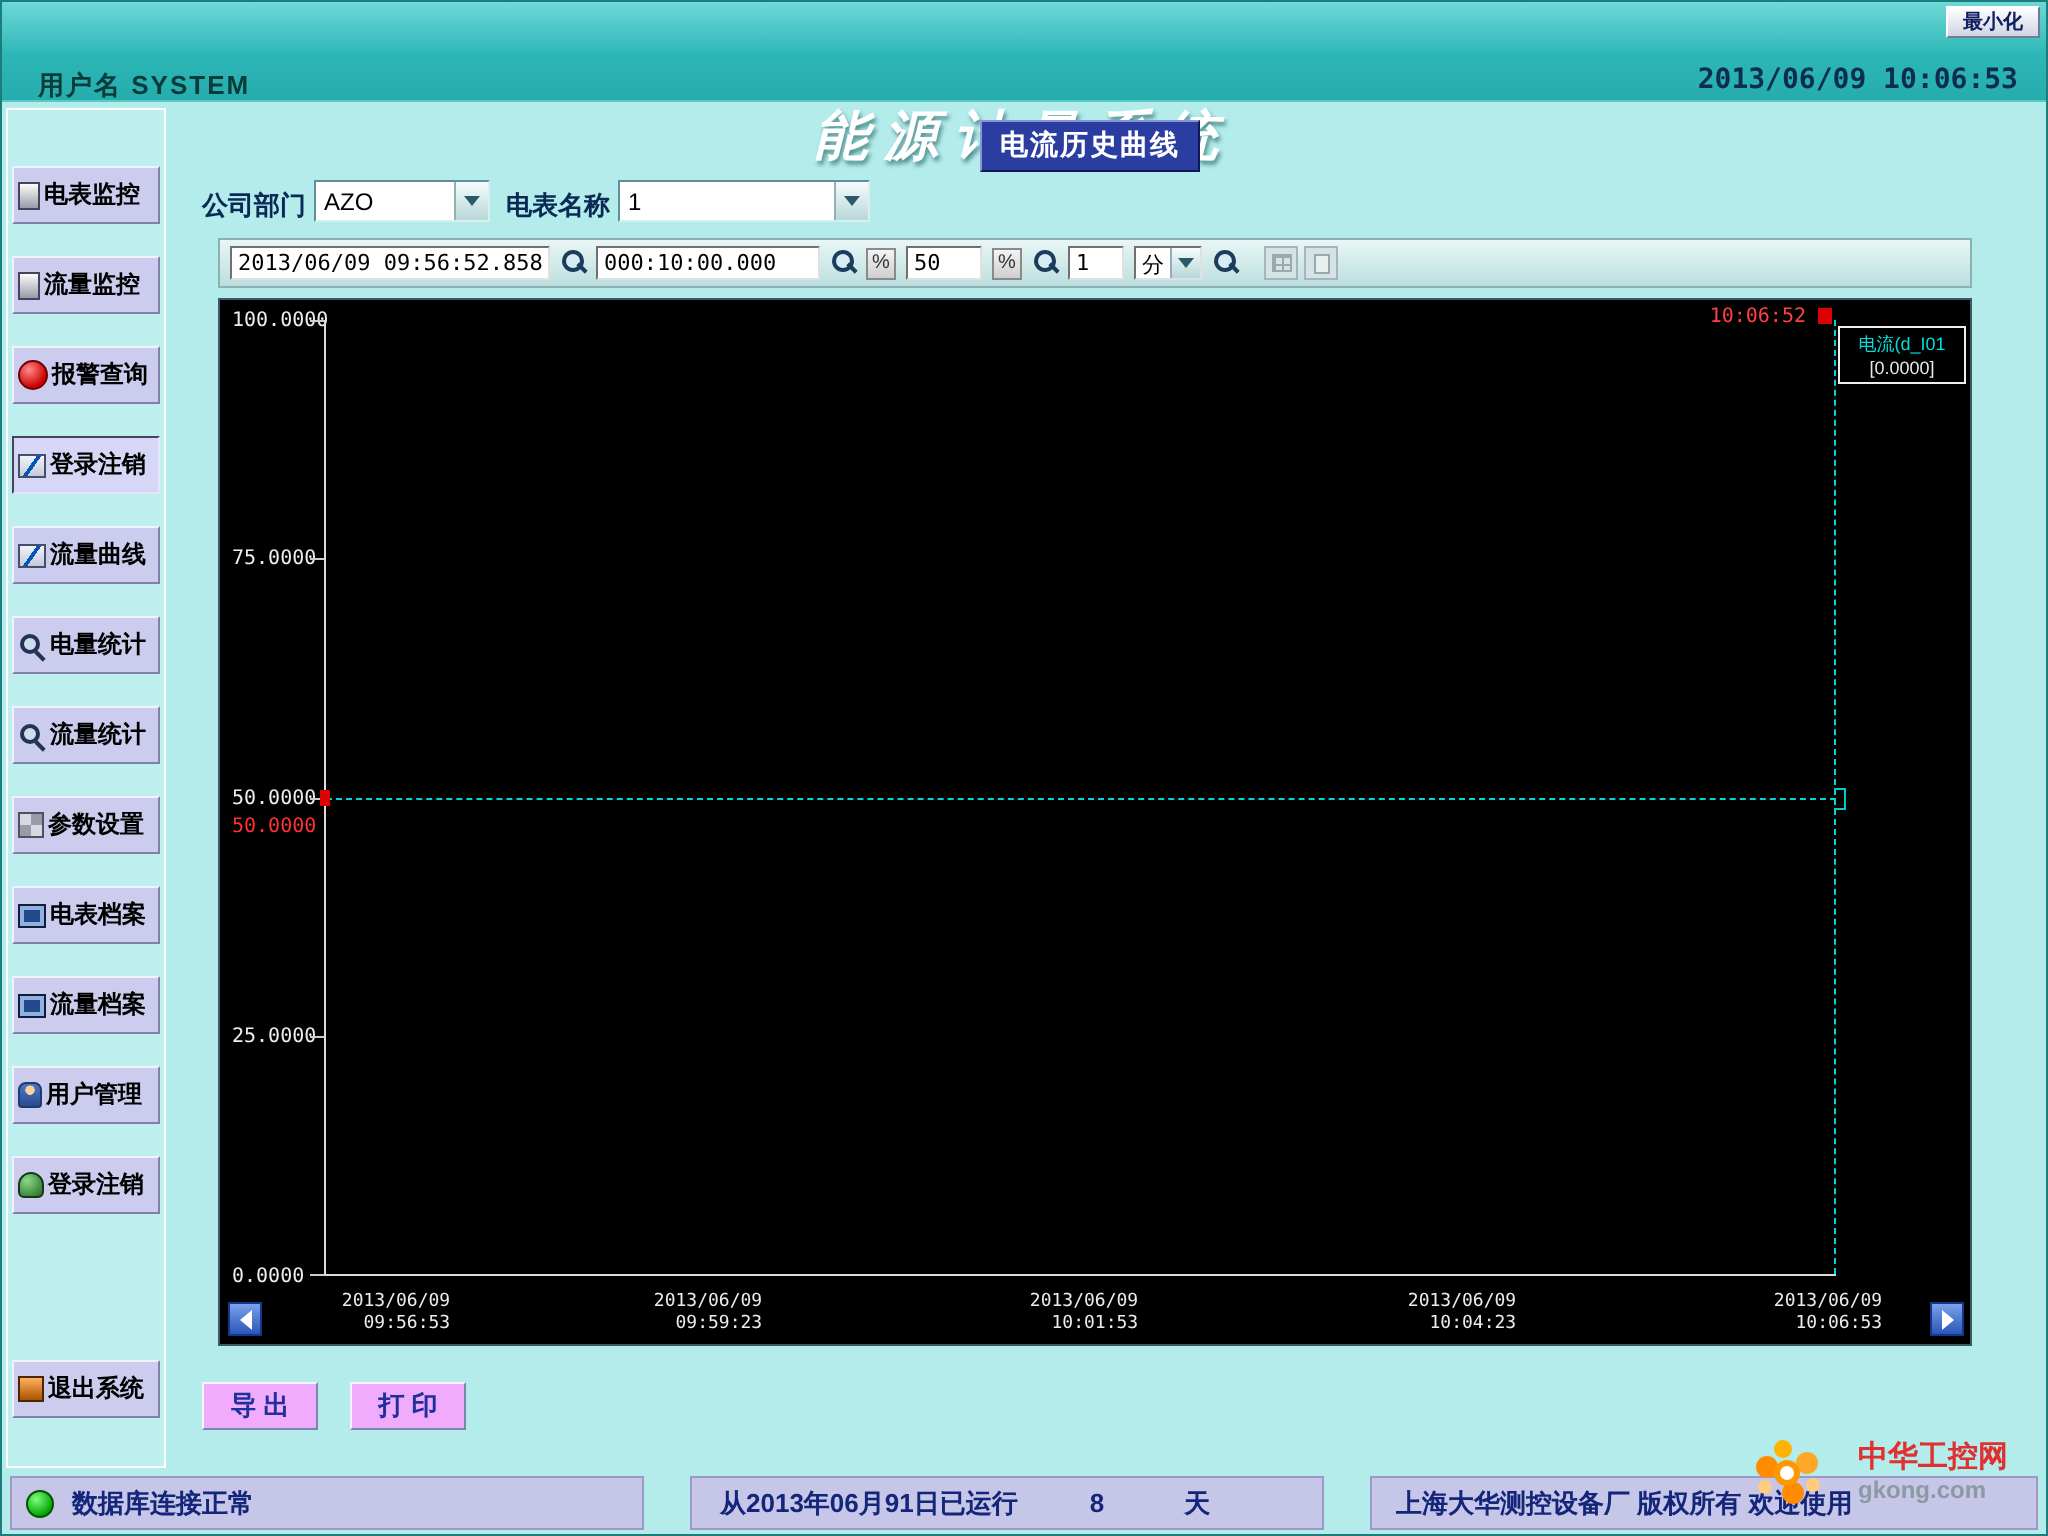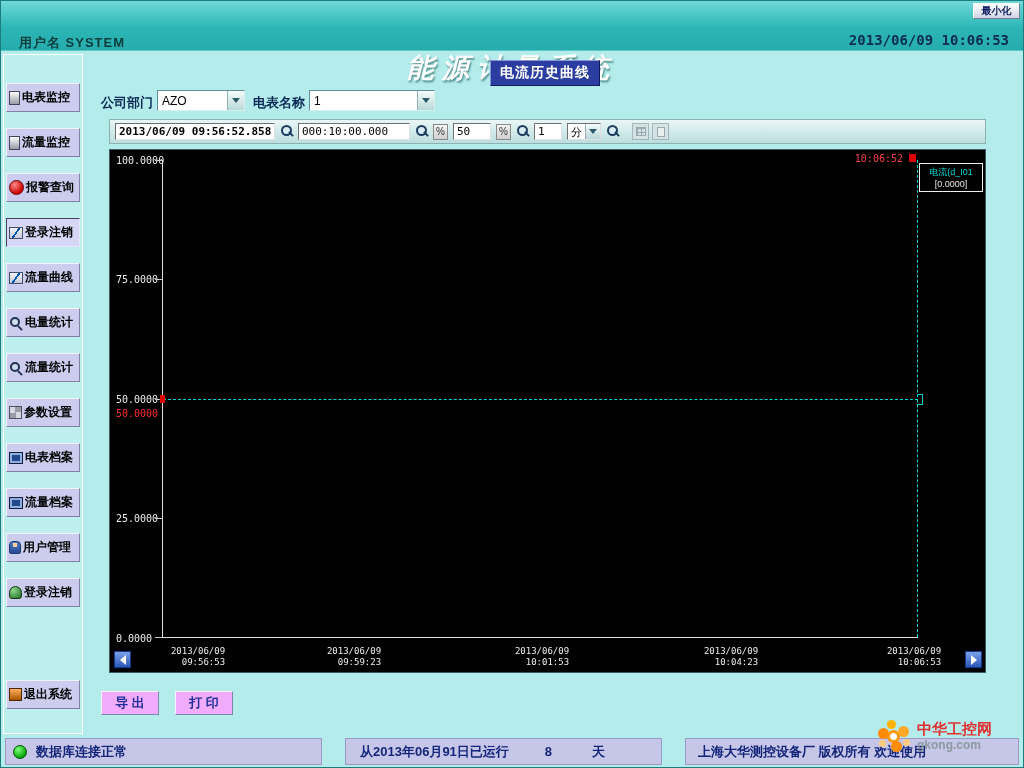--- a/index.html
+++ b/index.html
@@ -197,21 +197,21 @@
     position: absolute; top: 737px; height: 27px;
     background: #c6c6e8; border: 1px solid #9a9ac4;
     box-shadow: inset 1px 1px 0 #ecepf8, inset 1px 1px 0 #eaeaf8;
     display: flex; align-items: center;
     color: #14267a; font-size: 13px; font-weight: bold;
   }
   .db-dot { position: absolute; left: 7px; top: 6px; width: 14px; height: 14px; border-radius: 50%;
     border: 1px solid #005500; background: radial-gradient(circle at 35% 30%, #7dff7d, #00a000 75%); }
 
   
-  .wm { position: absolute; left: 874px; top: 717px; display: flex; align-items: center; gap: 6px; z-index: 6; }
+  .wm { position: absolute; left: 874px; top: 717px; display: flex; align-items: center; gap: 18px; z-index: 6; }
   .flower { width: 36px; height: 36px; position: relative; }
   .flower .p { position: absolute; left: 12px; top: 12px; width: 13px; height: 13px;
     border-radius: 50%; background: #ff9800;
     box-shadow: -10px -3px 0 -1px #ff8c00, 10px -5px 0 -1px #ffa726,
                 -2px -12px 0 -2px #ffb300, 3px 10px 0 -1px #ff8c00,
                 -11px 7px 0 -3px #ffcc80, 13px 6px 0 -3px #ffcc80; }
   .flower .c { position: absolute; left: 15px; top: 15px; width: 7px; height: 7px;
     border-radius: 50%; background: #ffffff; }
   .wm-cn { color: #e03030; font-size: 15px; font-weight: bold; line-height: 1.15; }
   .wm-en { color: #8c9aa2; font-size: 12px; font-weight: bold; }
@@ -294,21 +294,21 @@
   </div>
   <div class="filter-label" style="left:252px">电表名称</div>
   <div class="combo" style="left:308px; width:126px">
     <div class="val">1</div>
     <div class="cbtn">
         <span class="tri-dn"></span>
       </div>
   </div>
 
   <div class="toolbar">
-    <input class="tfield" style="width: 160px; font-weight: bold;" value="2013/06/09 09:56:52.858">
+    <input class="tfield" style="width: 160px;" value="2013/06/09 09:56:52.858">
     <span class="pin"></span>
     <input class="tfield" style="width: 112px;" value="000:10:00.000">
     <span class="pin"></span>
     <span class="pctbtn">%</span>
     <input class="tfield" style="width: 38px;" value="50">
     <span class="pctbtn">%</span>
     <span class="pin"></span>
     <input class="tfield" style="width: 28px;" value="1">
     <div class="mini-combo">
       <span class="val">分</span>

